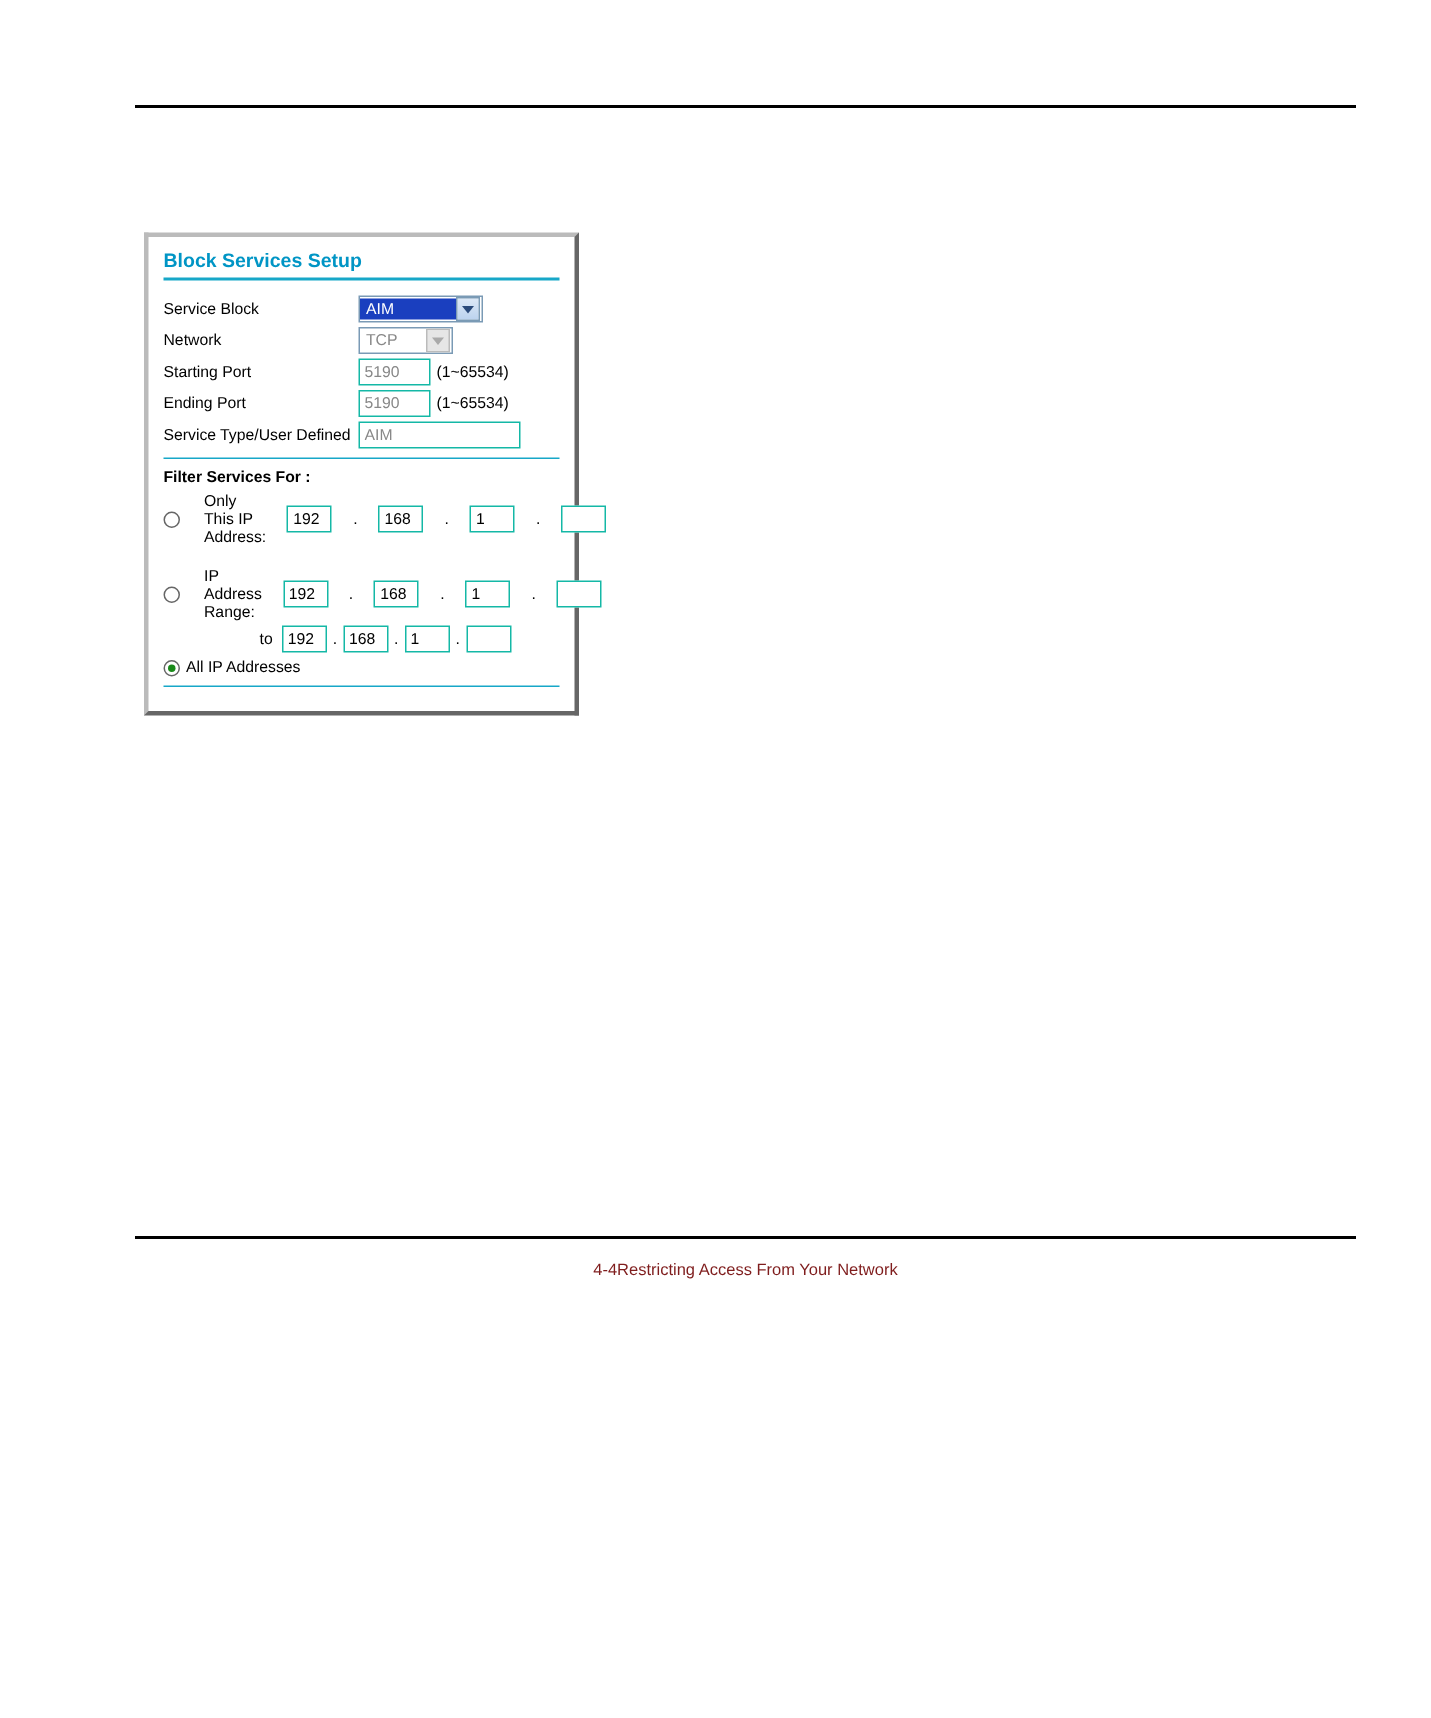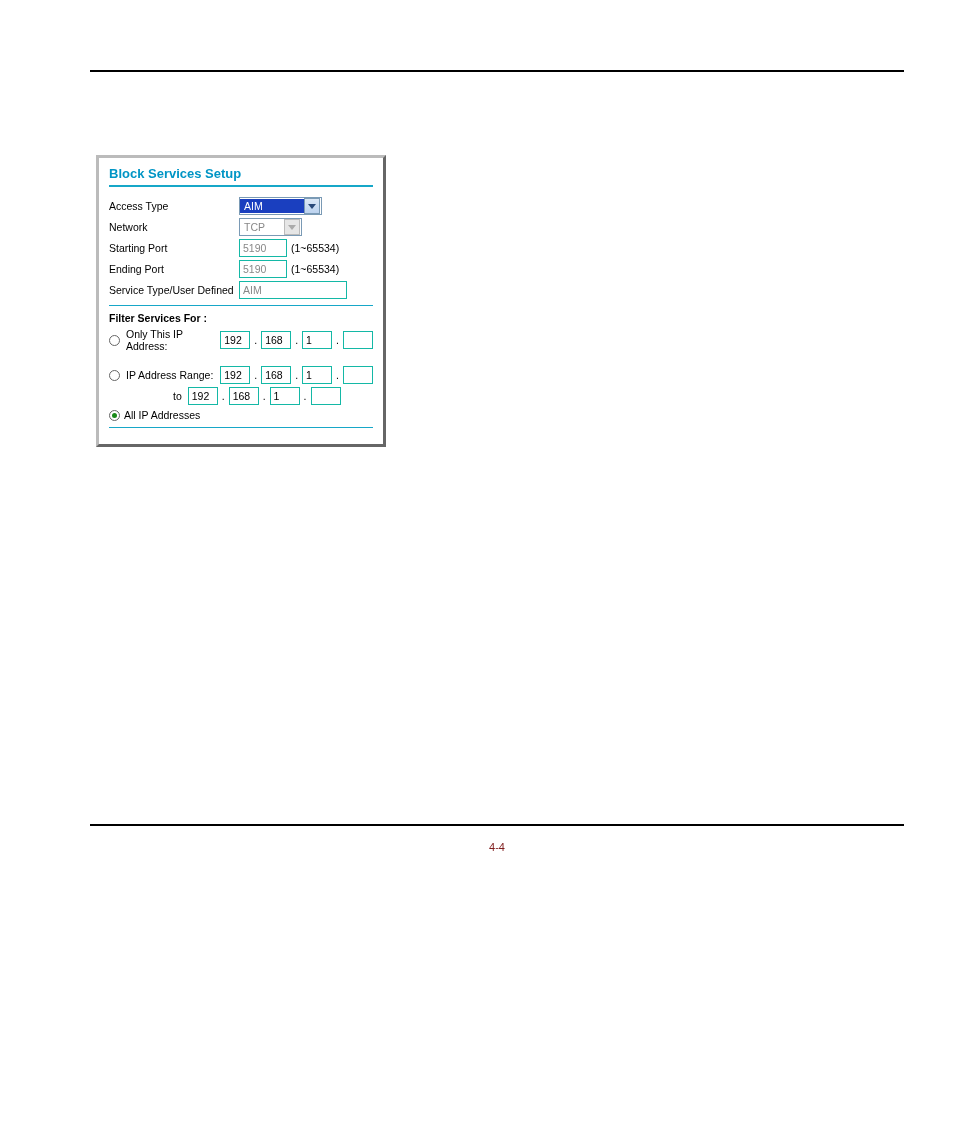--- a/index.html
+++ b/index.html
@@ -131,21 +131,21 @@
   }
   .radio.checked::after {
     content: "";
     width: 5px; height: 5px;
     border-radius: 50%;
     background: #1a8a1a;
   }
   .ip-row {
     display: flex;
     align-items: center;
-    gap: 2px;
+    gap: 12px;
     margin: 3px 0;
   }
   .dot { margin: 0 2px;}
   .radio-label { margin-right: 2px;}
   .range-indent { margin-left: 64px; display:flex; align-items:center; gap:2px;}
   .btn-row {
     display: flex;
     justify-content: center;
     gap: 6px;
     margin-top: 6px;
@@ -182,21 +182,21 @@
 <body>
 
 <div class="page">
   <div class="top-rule"></div>
 
   <div class="panel">
     <div class="panel-title">Block Services Setup</div>
     <hr class="hr-teal">
 
     <div class="row">
-      <span class="label">Access Type</span>
+      <span class="label">Service Block</span>
       <span class="select highlight">
         <span class="select-text">AIM</span>
         <span class="select-btn">
             <span class="chev"></span>
           </span>
       </span>
     </div>
 
     <div class="row">
       <span class="label">Network</span>
@@ -271,14 +271,15 @@
       <span>All IP Addresses</span>
     </div>
 
     <hr class="hr-teal-thin">
 
   </div>
 
   <div class="bottom-rule"></div>
   <div class="footer">
     <span>4-4</span>
+    <span>Restricting Access From Your Network</span>
   </div>
 </div>
 
 </body></html>

